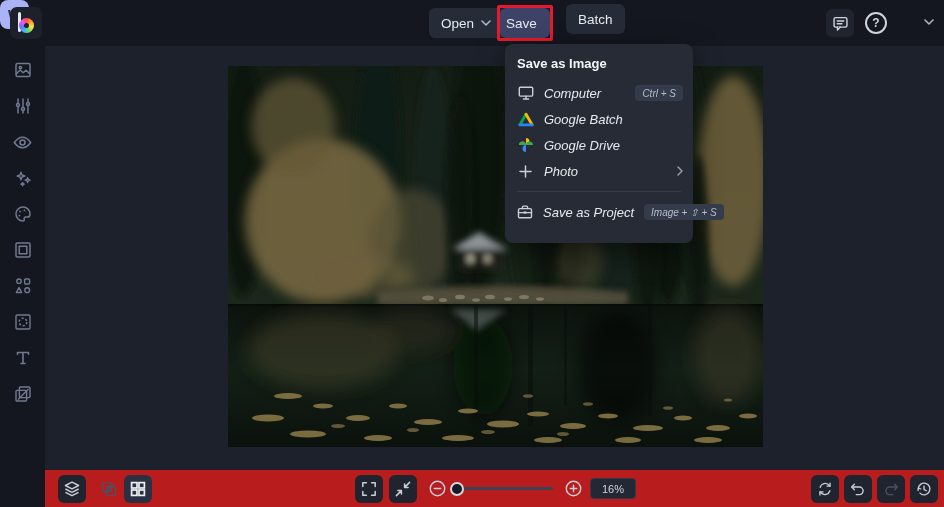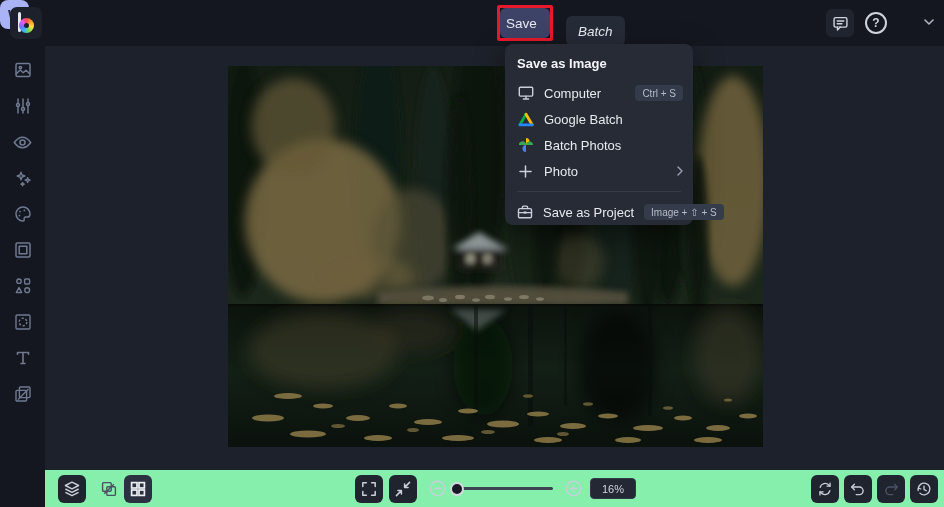--- a/index.html
+++ b/index.html
@@ -16,56 +16,56 @@
   .bf-wheel { position:absolute; left:9px; top:11px; width:15px; height:15px; border-radius:50%;
     background:conic-gradient(#ff4d4d,#ff9d2e,#ffe04d,#7ed957,#35b6ff,#7a6cff,#e05bff,#ff4d4d); }
   .bf-wheel::after { content:""; position:absolute; left:31%; top:31%; width:38%; height:38%; border-radius:50%; background:#1d212c; }
   .tb-btn { display:inline-flex; align-items:center; gap:7px; height:30px; padding:0 12px; border:none; border-radius:6px;
     background:#262b38; color:#e7eaef; font-family:inherit; font-size:13.5px; cursor:pointer; }
   .editor-switch { position:absolute; left:54px; top:8px; background:#232835; }
   .btn-open  { position:absolute; left:429px; top:8px; }
   .save-annotation { position:absolute; left:497px; top:5px; width:56px; height:36px; border:3px solid #e8192c; border-radius:2px;
     display:flex; align-items:center; justify-content:center; }
   .btn-save { height:30px; width:50px; padding:0 8px; background:#3d4366; justify-content:center; }
-  .btn-batch { position:absolute; left:566px; top:16px;font-style:italic; }
+  .btn-batch { position:absolute; left:566px; top:4px; }
   .chev { display:inline-block; }
   .icon-btn { position:absolute; top:9px; width:28px; height:28px; border:none; border-radius:6px; background:#20242f;
     display:flex; align-items:center; justify-content:center; cursor:pointer; color:#ced3dd; }
   .btn-feedback { left:826px; }
   .btn-help { left:862px; background:transparent; }
   .help-circle { width:22px; height:22px; border:2px solid #ced3dd; border-radius:50%; display:flex; align-items:center; justify-content:center;
     font-size:12px; font-weight:bold; color:#ced3dd; }
   .btn-avatar { left:890px; top:8px; width:29px; height:29px; border-radius:8px; background:#a9b3f6; color:#272d44;
     font-weight:bold; font-size:14px; border:none; display:flex; align-items:center; justify-content:center; cursor:pointer; }
   .avatar-chev { position:absolute; left:924px; top:19px; color:#aeb4c2; cursor:pointer; }
   
   .sidebar { position:absolute; left:0; top:46px; width:45px; bottom:0; background:#14171f; z-index:20; padding-top:6px; }
   .side-btn { width:45px; height:36px; border:none; background:transparent; display:flex; align-items:center; justify-content:center;
     color:#6f7a92; cursor:pointer; }
   
   .canvas { position:absolute; left:45px; top:46px; right:0; bottom:37px; background:#1d212b; }
   .photo { position:absolute; left:183px; top:20px; width:535px; height:381px; overflow:hidden; }
   .photo svg { display:block; }
   
   .menu { position:absolute; left:505px; top:44px; width:188px; background:#262b36; border-radius:8px; z-index:40;
-    box-shadow:0 10px 28px rgba(0,0,0,.5); padding-bottom:0; }
+    box-shadow:0 10px 28px rgba(0,0,0,.5); padding-bottom:18px; }
   .menu-header { padding:12px 12px 9px 12px; font-size:13px; font-weight:bold; color:#f2f4f7; }
-  .menu-item { display:flex; align-items:center; gap:10px; height:26px; padding:0 10px 0 12px; cursor:pointer; }
+  .menu-item { display:flex; align-items:center; gap:10px; height:26px; padding:0 10px 0 12px; cursor:pointer;font-style:italic; }
   .mi-icon { width:17px; display:flex; justify-content:center; align-items:center; color:#c9cfda; }
   .mi-label { font-size:13px; color:#e7eaef; flex:1; white-space:nowrap; }
   .mi-badge { background:#343b4a; color:#b6bdca; font-size:10px; padding:2.5px 7px; border-radius:4px; white-space:nowrap; }
   .mi-chevr { color:#9aa2b1; display:flex; }
   .menu-divider { height:1px; background:#353c49; margin:7px 12px 7px 12px; }
   .bf-mini { position:relative; width:14px; height:15px; }
   .bf-mini .stem { position:absolute; left:2px; top:0; width:2px; height:13px; border-radius:1px; background:#dfe3ea; }
   .bf-mini .wheel { position:absolute; left:3px; top:4.5px; width:10px; height:10px; border-radius:50%;
     background:conic-gradient(#ff4d4d,#ff9d2e,#ffe04d,#7ed957,#35b6ff,#7a6cff,#e05bff,#ff4d4d); }
   .bf-mini .wheel::after { content:""; position:absolute; left:32%; top:32%; width:36%; height:36%; border-radius:50%; background:#262b36; }
   
-  .bottombar { position:absolute; left:45px; right:0; bottom:0; height:37px; background:#86efac; z-index:20; }
+  .bottombar { position:absolute; left:45px; right:0; bottom:0; height:37px; background:#b91c1c; z-index:20; }
   .bb-btn { position:absolute; top:4.5px; width:28px; height:28px; border:none; border-radius:6px; background:#20242f;
     display:flex; align-items:center; justify-content:center; color:#c9cfda; cursor:pointer; }
   .bb-plain { background:transparent; }
   .bb-active { background:#2b3140; color:#eef0f4; }
   .bb-disabled { color:#4b5265; cursor:default; }
   .zoom-track { position:absolute; left:407px; top:17px; width:101px; height:3px; border-radius:2px; background:#3c4352; cursor:pointer; }
   .zoom-handle { position:absolute; left:-2px; top:-5.5px; width:14px; height:14px; border-radius:50%; background:#171a24;
     border:2.5px solid #d3d8e0; cursor:grab; }
   .zoom-minus { left:378px; } .zoom-plus { left:514px; }
   .zoom-level { position:absolute; left:545px; top:8px; width:46px; height:21px; background:#232834; border:1px solid #323949;
@@ -77,20 +77,26 @@
 
 <div class="stage">
 
   <header class="topbar">
     <div class="logo-btn">
       <span class="bf-stem"></span>
       <span class="bf-wheel"></span>
     </div>
 
 
+    <button class="tb-btn btn-open">
+      <span>Open</span>
+      <svg class="chev" width="10" height="7" viewBox="0 0 10 7">
+          <path d="M1 1l4 4 4-4" fill="none" stroke="#aeb4c2" stroke-width="1.6" stroke-linecap="round" stroke-linejoin="round"></path>
+        </svg>
+    </button>
 
     <div class="save-annotation">
       <button class="tb-btn btn-save">
         <span>Save</span>
         <svg class="chev" width="10" height="7" viewBox="0 0 10 7">
             <path d="M1 1l4 4 4-4" fill="none" stroke="#c7cbe0" stroke-width="1.6" stroke-linecap="round" stroke-linejoin="round"></path>
           </svg>
       </button>
     </div>
 
@@ -352,21 +358,21 @@
       <span class="mi-icon">
         <svg width="16" height="16" viewBox="0 0 16 16">
           <path d="M1 8a3.5 3.5 0 0 1 7 0z" fill="#EA4335"></path>
           <path d="M8 1a3.5 3.5 0 0 1 0 7z" fill="#FBBC04"></path>
           <path d="M15 8a3.5 3.5 0 0 1-7 0z" fill="#34A853" transform="rotate(180 11.5 8) translate(7 0)"></path>
           <path d="M8 8a3.5 3.5 0 0 1 7 0z" fill="#34A853"></path>
           <path d="M8 15a3.5 3.5 0 0 1 0-7z" fill="#4285F4"></path>
         </svg>
       </span>
 
-      <span class="mi-label">Batch Photos</span>
+      <span class="mi-label">Google Drive</span>
     </div>
 
     <div class="menu-item">
       <span class="mi-icon">
         <svg width="13" height="13" viewBox="0 0 13 13" fill="none" stroke="currentColor" stroke-width="1.5" stroke-linecap="round">
           <path d="M6.5 1v11M1 6.5h11"></path>
         </svg>
       </span>
       <span class="mi-label">Photo</span>
       <span class="mi-chevr">

